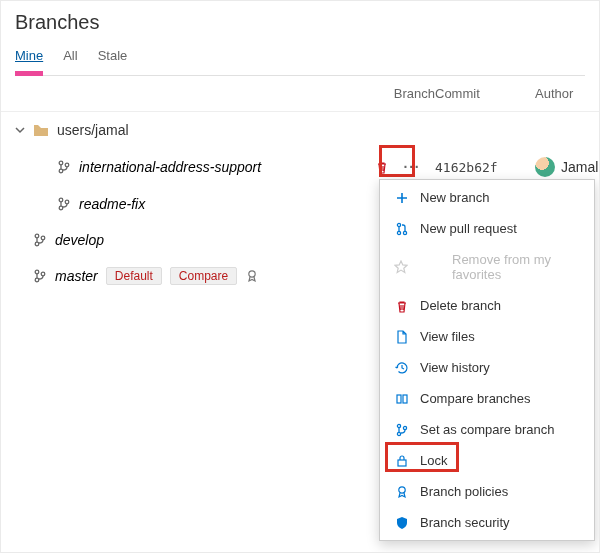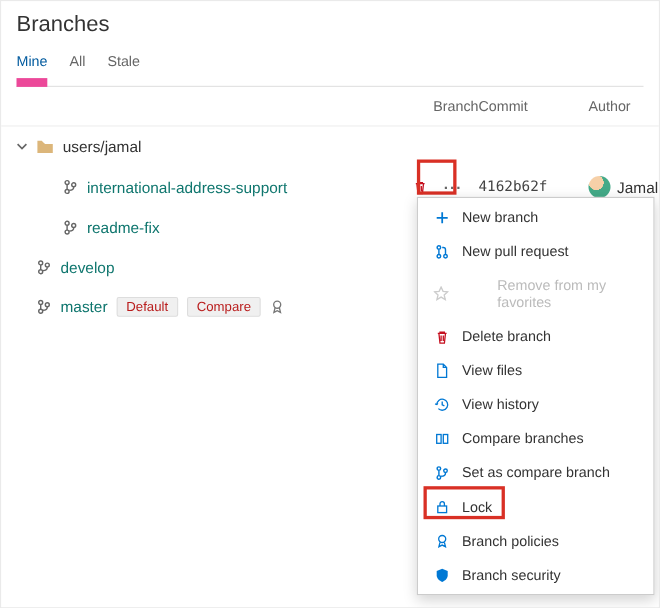--- a/index.html
+++ b/index.html
@@ -31,22 +31,23 @@
     padding: 0 0 0 0;
   }
   .tab {
     padding: 6px 0 8px 0;
     cursor: pointer;
     color: #666;
     font-size: 13px;
   }
   .tab.active {
     color: #005a9e;
-    border-bottom: 8px solid #ec4899;
+    border-bottom: 5px solid #ec4899;
     margin-bottom: -1px;
+    text-decoration: underline;
   }
   .columns {
     display: flex;
     padding: 10px 14px;
     color: #666;
     font-size: 13px;
     border-bottom: 1px solid #eee;
   }
   .col-branch { flex: 0 0 420px; text-align: right; }
   .col-commit { flex: 0 0 100px; }
@@ -83,21 +84,21 @@
     color: #666;
     font-size: 10px;
   }
   .folder-icon {
     color: #dcb67a;
     font-size: 14px;
   }
   .branch-icon {
     color: #666;
   }
-  .branch-name { color: #0f766e; }
+  .branch-name { color: #000000; font-style: italic; }
   .folder-name { color: #333; }
   .badge {
     background: #f0f0f0;
     border: 1px solid #ddd;
     padding: 1px 8px;
     border-radius: 2px;
     font-size: 12px;
     color: #b91c1c;
   }
   .award-icon { color: #777; }

